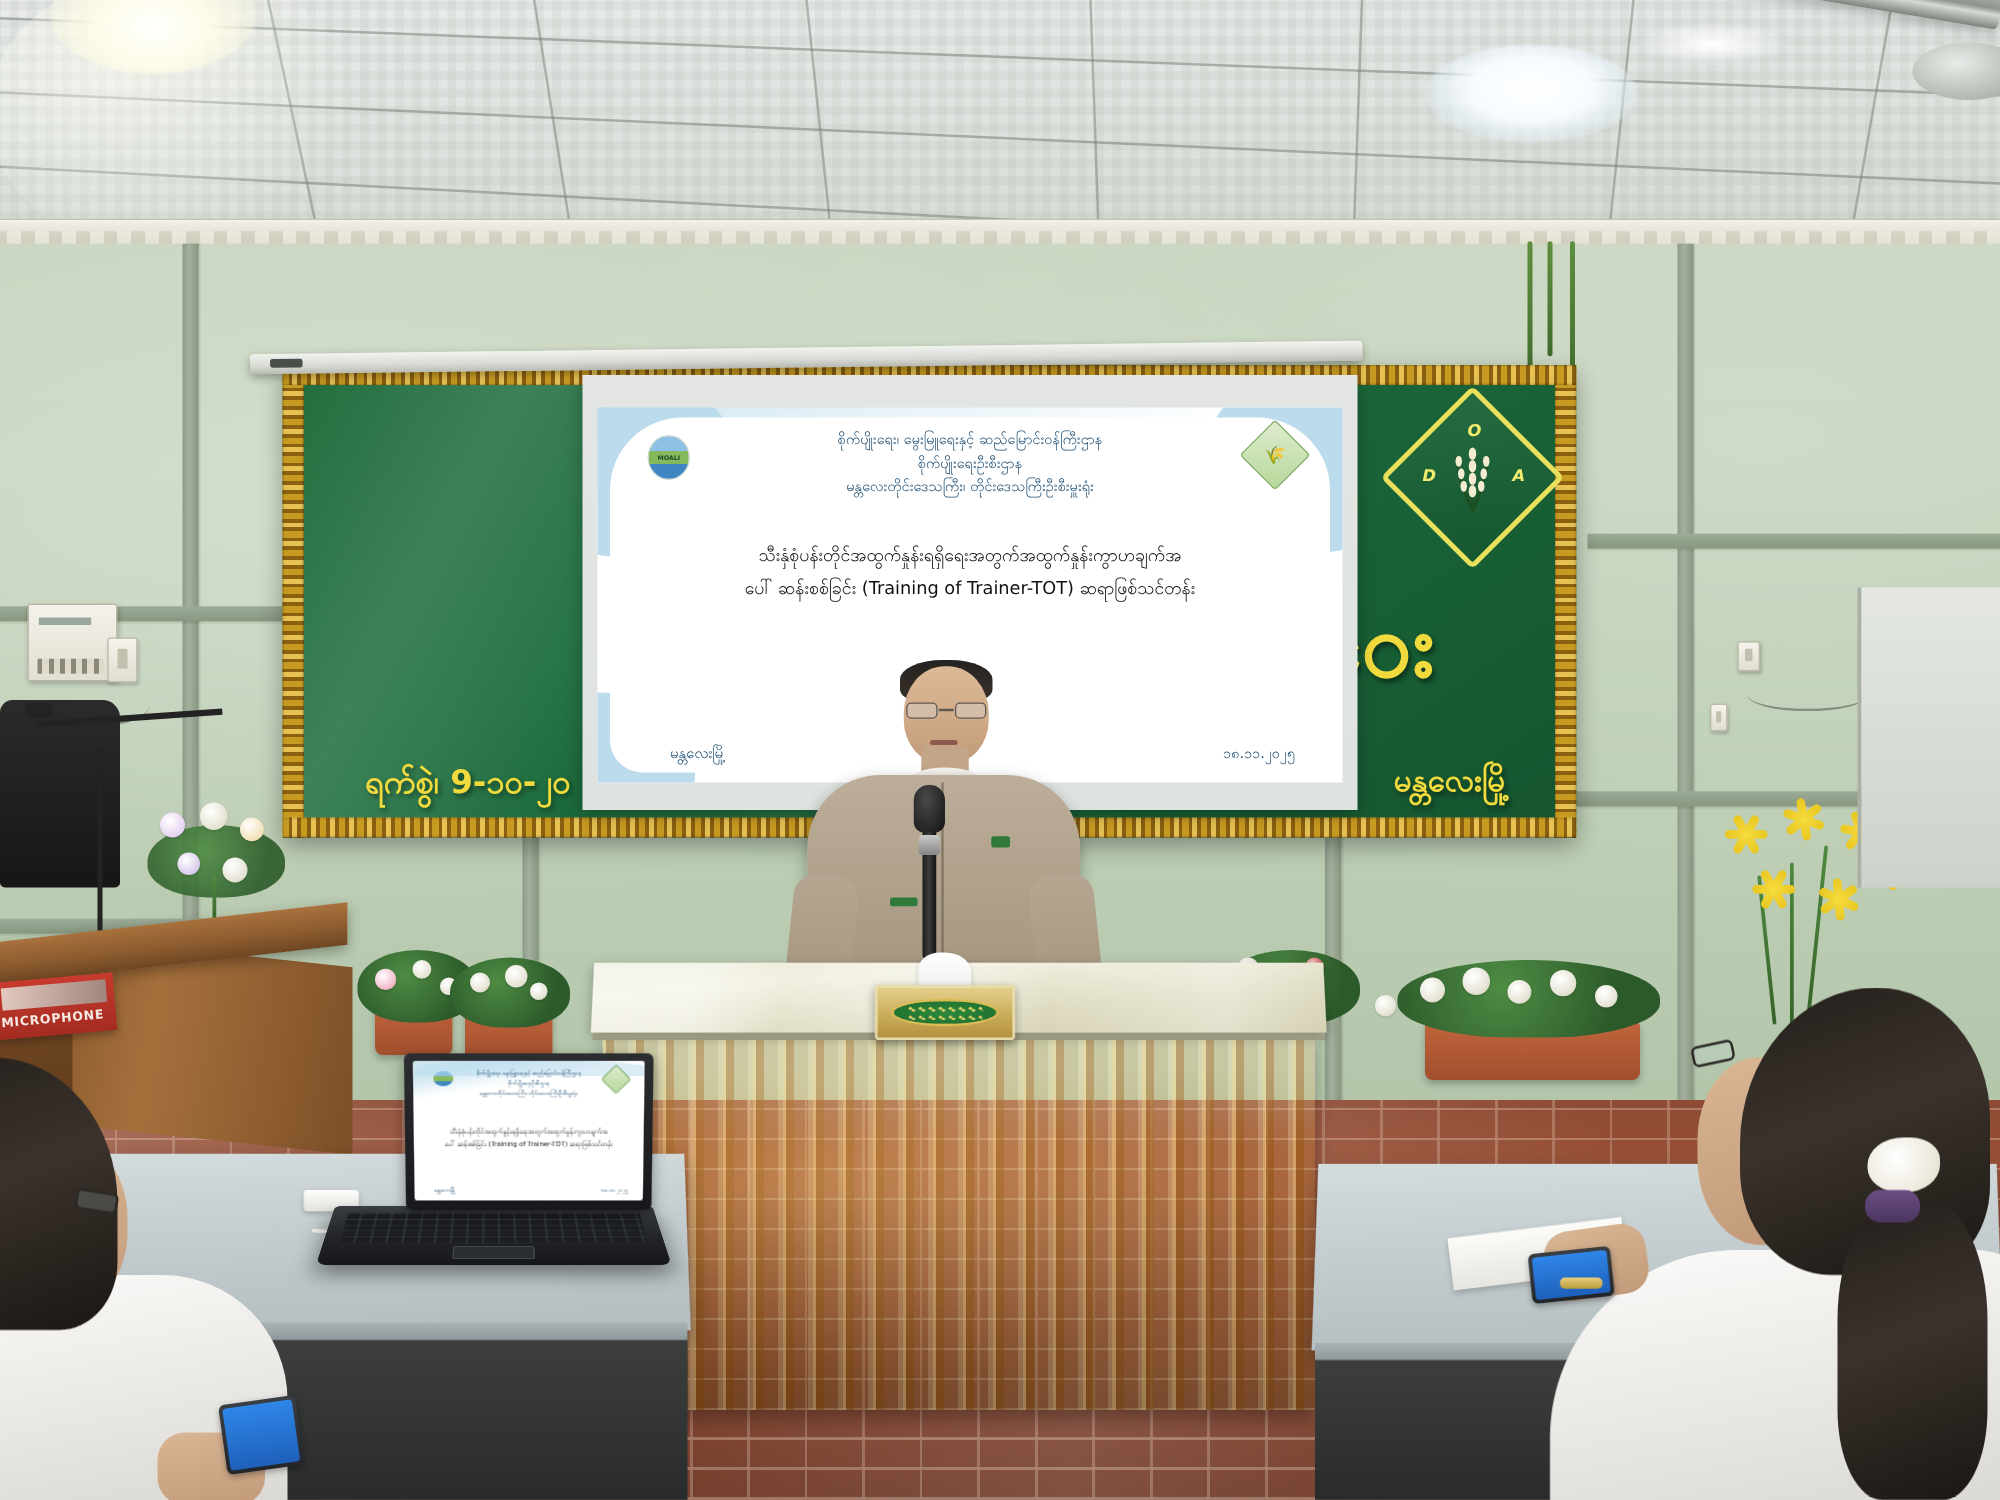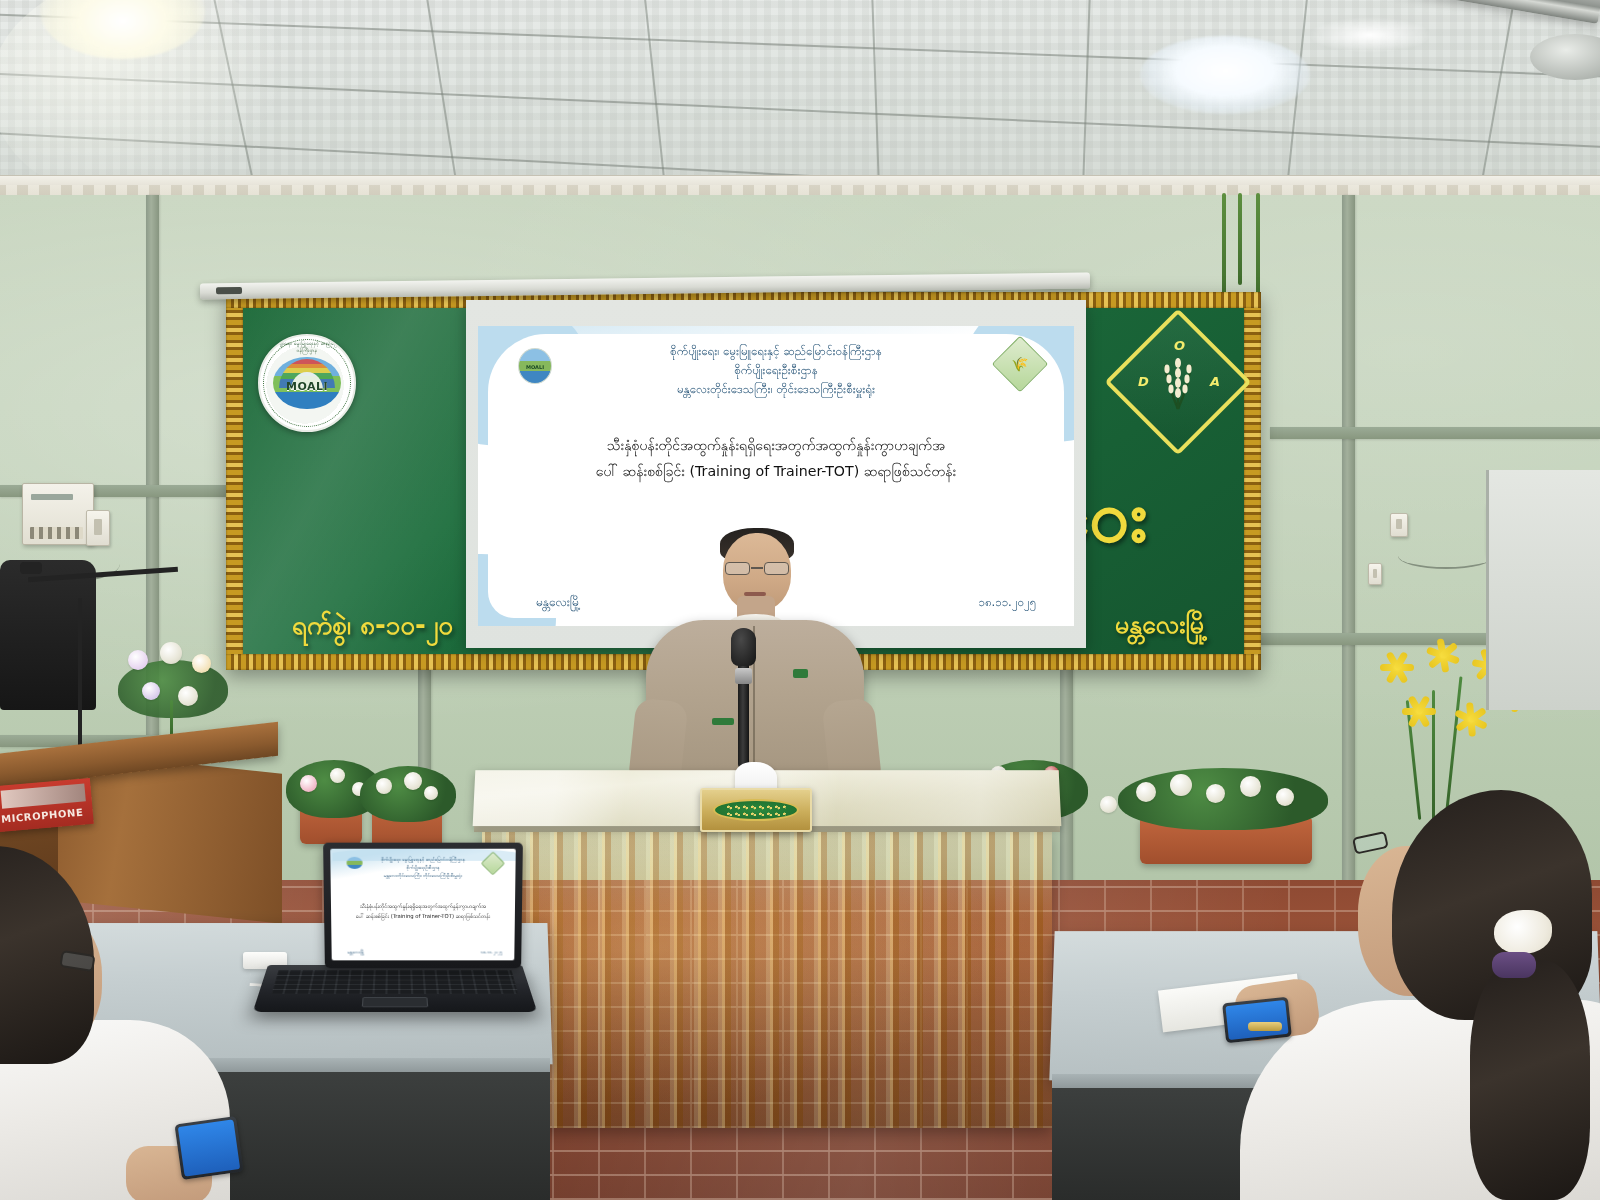--- a/index.html
+++ b/index.html
@@ -372,28 +372,20 @@
   </div>
 
   <div class="banner">
     <div class="banner-sheen"></div>
   </div>
   <div class="bframe vert" style="left:226px; top:292px; width:17px; height:378px;"></div>
   <div class="bframe vert" style="left:1244px;top:292px; width:17px; height:378px;"></div>
   <div class="bframe" style="left:226px; top:292px; width:1035px; height:16px;"></div>
   <div class="bframe" style="left:226px; top:654px; width:1035px; height:16px;"></div>
 
-  <div class="moali">
-    <div class="moali-rim"></div>
-    <div class="moali-inner">
-      <div class="rainbow"></div>
-    </div>
-    <div class="moali-arc">စိုက်ပျိုးရေး၊ မွေးမြူရေးနှင့် ဆည်မြောင်းဝန်ကြီးဌာန</div>
-    <div class="moali-txt">MOALI</div>
-  </div>
 
   <div class="doa">
     <div class="doa-dia"></div>
     <div class="doa-l" style="left:48px; top:8px;">O</div>
     <div class="doa-l" style="left:12px; top:44px;">D</div>
     <div class="doa-l" style="left:84px; top:44px;">A</div>
     <svg class="rice" viewBox="0 0 54 58">
       <path d="M27 56 C20 40 16 26 14 12" stroke="#1d4f22" stroke-width="2.4" fill="none"></path>
       <path d="M27 56 C34 40 38 26 40 12" stroke="#1d4f22" stroke-width="2.4" fill="none"></path>
       <path d="M27 56 L27 8" stroke="#1d4f22" stroke-width="2.4" fill="none"></path>
@@ -406,21 +398,21 @@
           <ellipse cx="18" cy="26" rx="2.6" ry="4.4"></ellipse>
         <ellipse cx="20" cy="36" rx="2.6" ry="4.4"></ellipse>
         <ellipse cx="38" cy="16" rx="2.6" ry="4.4"></ellipse>
           <ellipse cx="36" cy="26" rx="2.6" ry="4.4"></ellipse>
         <ellipse cx="34" cy="36" rx="2.6" ry="4.4"></ellipse>
       </g>
     </svg>
   </div>
 
   <div class="btxt btxt-main2">ဝေး</div>
-  <div class="btxt btxt-date">ရက်စွဲ၊ ၈-၁၀-၂၀</div>
+  <div class="btxt btxt-date">ရက်စွဲ၊ 9-၁၀-၂၀</div>
   <div class="btxt btxt-city">မန္တလေးမြို့</div>
 
   <div class="screen-case"></div>
   <div class="screen">
     <div class="slide">
       <div class="slide-corner"></div>
       <div class="slide-corner2"></div>
       <div class="slide-corner3"></div>
       <div class="slide-inner"></div>
 

